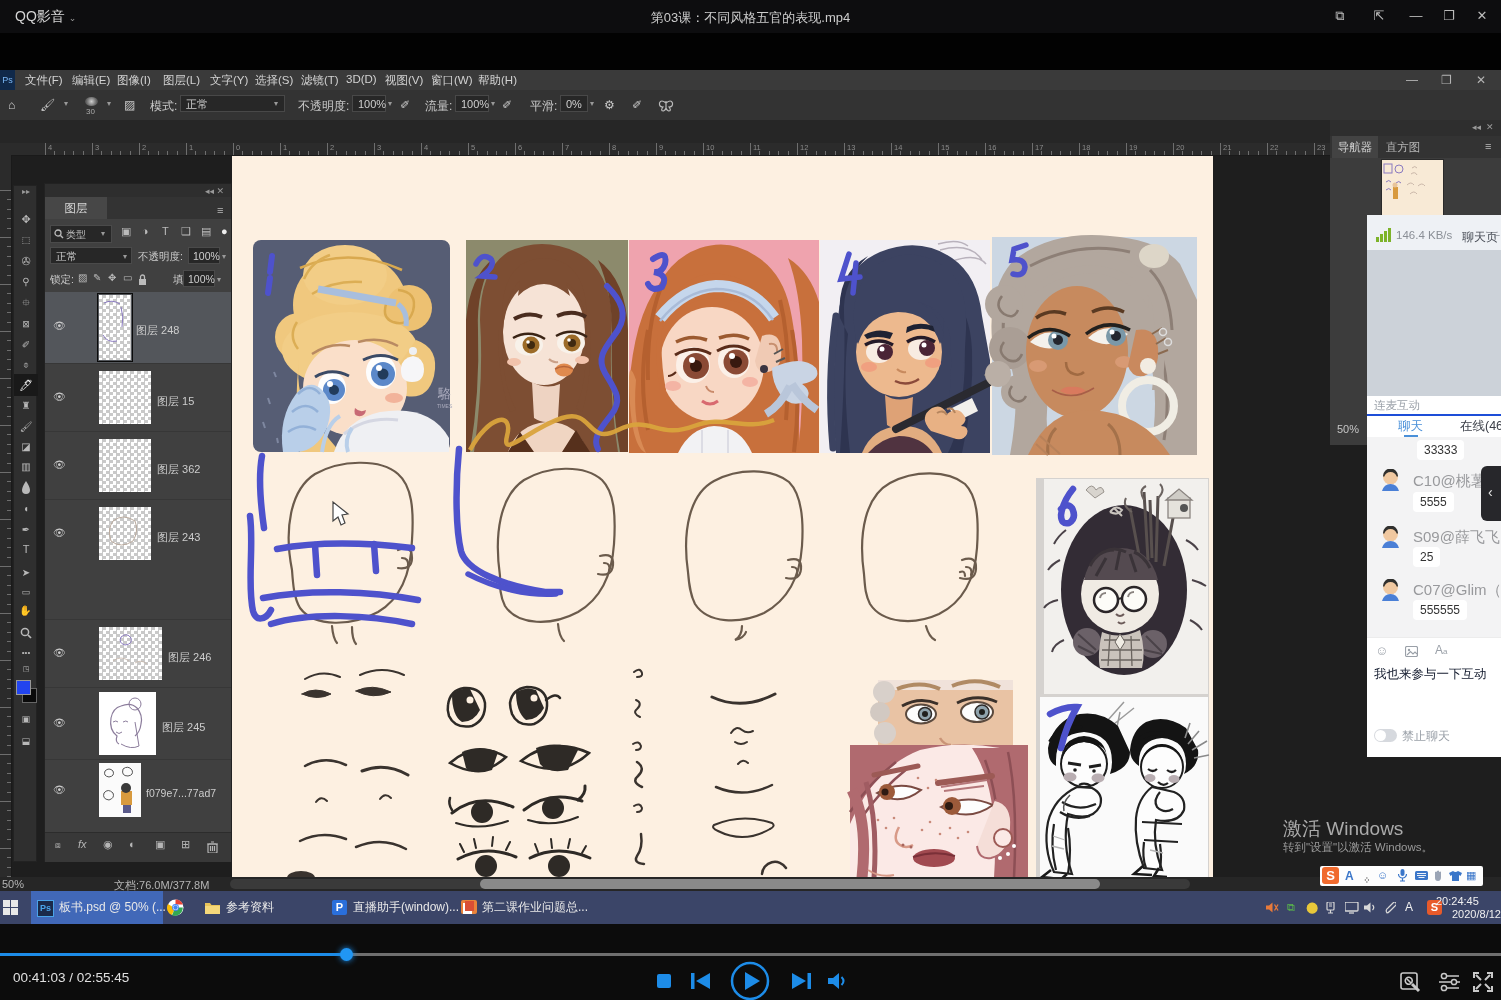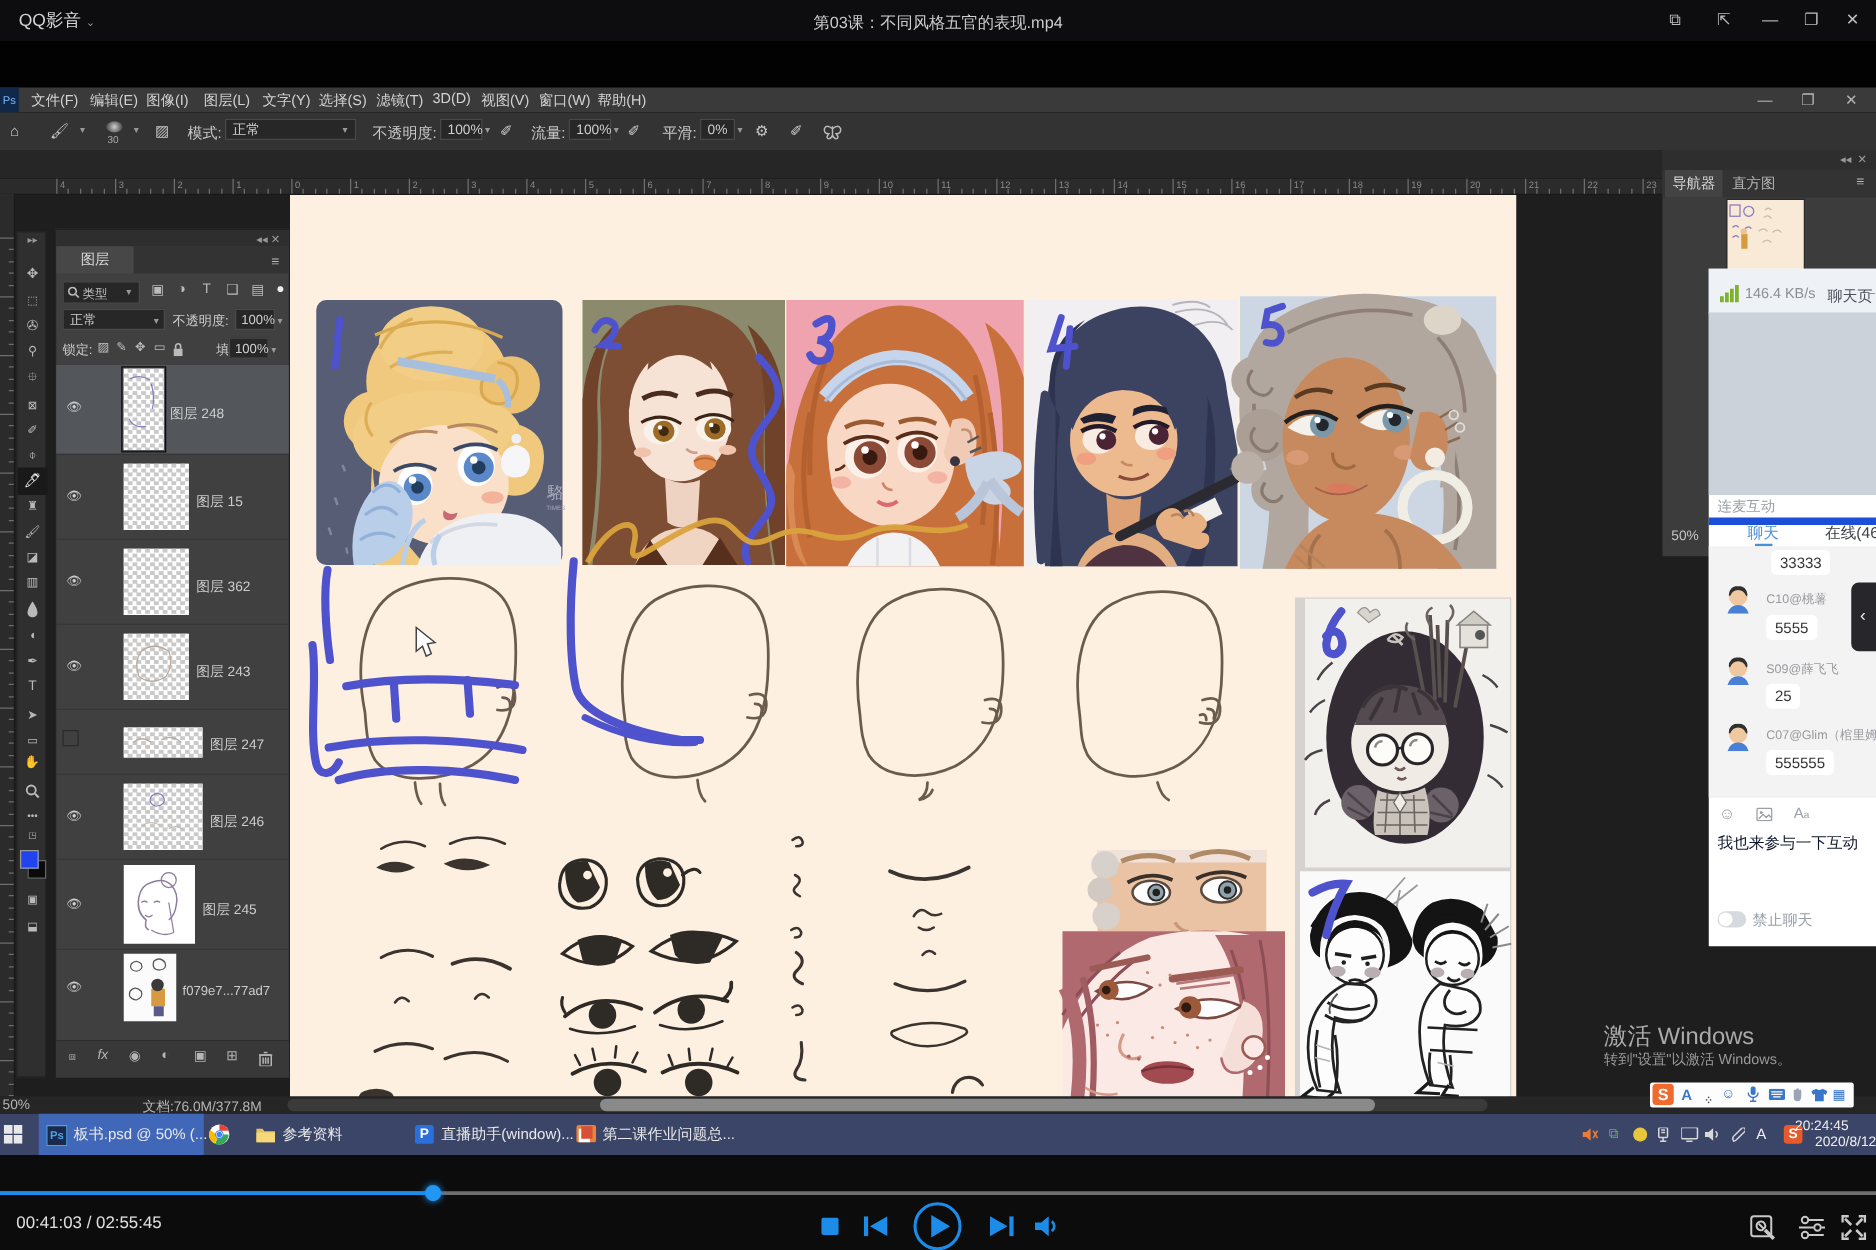--- a/index.html
+++ b/index.html
@@ -52,21 +52,21 @@
 .lbox{position:absolute;background:#272727;border:1px solid #4a4a4a;color:#cfcfcf;font-size:10.5px;box-sizing:border-box;}
 
 .navp{left:1330px;top:120px;width:171px;height:325px;background:#3c3c3c;}
 .navhead{position:absolute;left:0;top:16px;width:100%;height:22px;background:#333333;}
 .navtab{position:absolute;left:2px;top:16px;width:46px;height:22px;background:#434343;color:#d5d5d5;font-size:11.5px;text-align:center;line-height:22px;}
 
 .chat{left:1367px;top:215px;width:134px;height:542px;background:#ffffff;font-size:12px;color:#333;}
 .chattop{position:absolute;left:0;top:0;width:100%;height:35px;background:#eef1f5;border-bottom:1px solid #dde2e8;}
 .chatgray{position:absolute;left:0;top:35px;width:100%;height:146px;background:#ccd2d9;}
 .bubble{position:absolute;background:#fff;border-radius:4px;color:#333;font-size:12px;padding:3px 7px;}
-.cname{position:absolute;color:#98999c;font-size:10px;white-space:nowrap;}
+.cname{position:absolute;color:#98999c;font-size:15px;white-space:nowrap;}
 .avatar{position:absolute;width:19px;height:22px;}
 
 .taskbar{left:0;top:891px;width:1501px;height:33px;background:#3b4568;color:#e8e8e8;font-size:12px;}
 .tkitem{position:absolute;top:0;height:33px;line-height:33px;}
 
 .player{left:0;top:924px;width:1501px;height:76px;background:#0c0c0c;}
 .ptrack{position:absolute;left:0;top:29px;width:1501px;height:3px;background:#6f6f6f;}
 .pplayed{position:absolute;left:0;top:29px;width:347px;height:3px;background:#1d8ce8;}
 .pdot{position:absolute;left:340px;top:24px;width:13px;height:13px;border-radius:50%;background:#2196f3;box-shadow:0 0 6px #1d8ce8;}
 .ptime{position:absolute;left:13px;top:46px;color:#e0e0e0;font-size:13.5px;}
@@ -929,29 +929,20 @@
     </div>
     <div class="lrow" style="top:315px;height:68px;border-top:1px solid #373737">
       <span class="eye" style="left:8px;top:27px">👁</span>
       <div class="checker" style="position:absolute;left:54px;top:7px;width:52px;height:53px">
         <svg width="52" height="53">
             <path d="M14 14 q10 -8 22 0 q4 10 -2 20 q-12 8 -22 0 q-4 -12 2 -20" stroke="#b9a99c" fill="none"></path>
           </svg>
       </div>
       <span style="position:absolute;left:112px;top:30px">图层 243</span>
     </div>
-    <div class="lrow" style="top:383px;height:52px;border-top:1px solid #373737">
-      <span style="position:absolute;left:5px;top:16px;width:11px;height:11px;border:1px solid #2a2a2a"></span>
-      <div class="checker" style="position:absolute;left:54px;top:14px;width:63px;height:24px">
-        <svg width="63" height="24">
-            <path d="M8 12 q6 -6 14 0 M30 10 q8 -5 16 2" stroke="#b9a99c" fill="none"></path>
-          </svg>
-      </div>
-      <span style="position:absolute;left:123px;top:20px">图层 247</span>
-    </div>
     <div class="lrow" style="top:435px;height:68px;border-top:1px solid #373737">
       <span class="eye" style="left:8px;top:27px">👁</span>
       <div class="checker" style="position:absolute;left:54px;top:7px;width:63px;height:53px">
         <svg width="63" height="53">
             <path d="M22 10 q6 -5 10 1 q2 6 -6 7 q-7 -2 -4 -8" stroke="#8a7ac0" fill="none"></path>
             <path d="M14 34 q8 -6 16 0 M36 36 q6 -4 12 1" stroke="#c5b5a8" fill="none" stroke-width="0.8"></path>
           </svg>
       </div>
       <span style="position:absolute;left:123px;top:30px">图层 246</span>
     </div>
@@ -1023,21 +1014,21 @@
           <rect x="0" y="9" width="3" height="5" fill="#7db32a"></rect>
           <rect x="4" y="6" width="3" height="8" fill="#7db32a"></rect>
           <rect x="8" y="3" width="3" height="11" fill="#7db32a"></rect>
           <rect x="12" y="0" width="3" height="14" fill="#7db32a"></rect>
         </svg>
       <span style="position:absolute;left:29px;top:14px;font-size:11.5px;color:#8a8f96">146.4 KB/s</span>
       <span style="position:absolute;left:95px;top:14px;font-size:12px;color:#4a4f58">聊天页</span>
       <span style="position:absolute;left:127px;top:14px;font-size:11px;color:#8a8f96">⌐</span>
     </div>
     <div class="chatgray"></div>
-    <div style="position:absolute;left:0;top:181px;width:100%;height:18px;border-bottom:6px solid #1d4ed8">
+    <div style="position:absolute;left:0;top:181px;width:100%;height:18px;border-bottom:2px solid #1d4ed8">
       <span style="position:absolute;left:7px;top:2px;font-size:11.5px;color:#9aa0a8">连麦互动</span>
     </div>
     <div style="position:absolute;left:0;top:199px;width:100%;height:23px">
       <span style="position:absolute;left:31px;top:4px;font-size:12.5px;color:#4a90d9">聊天</span>
       <div style="position:absolute;left:37px;top:21px;width:14px;height:2px;background:#4a90d9"></div>
       <span style="position:absolute;left:93px;top:4px;font-size:12.5px;color:#3b3f48;white-space:nowrap">在线(46</span>
     </div>
     <div style="position:absolute;left:0;top:222px;width:100%;height:200px;background:#f3f3f4">
       <div class="bubble" style="left:50px;top:3px">33333</div>
       <div class="avatar" style="left:14px;top:32px">

